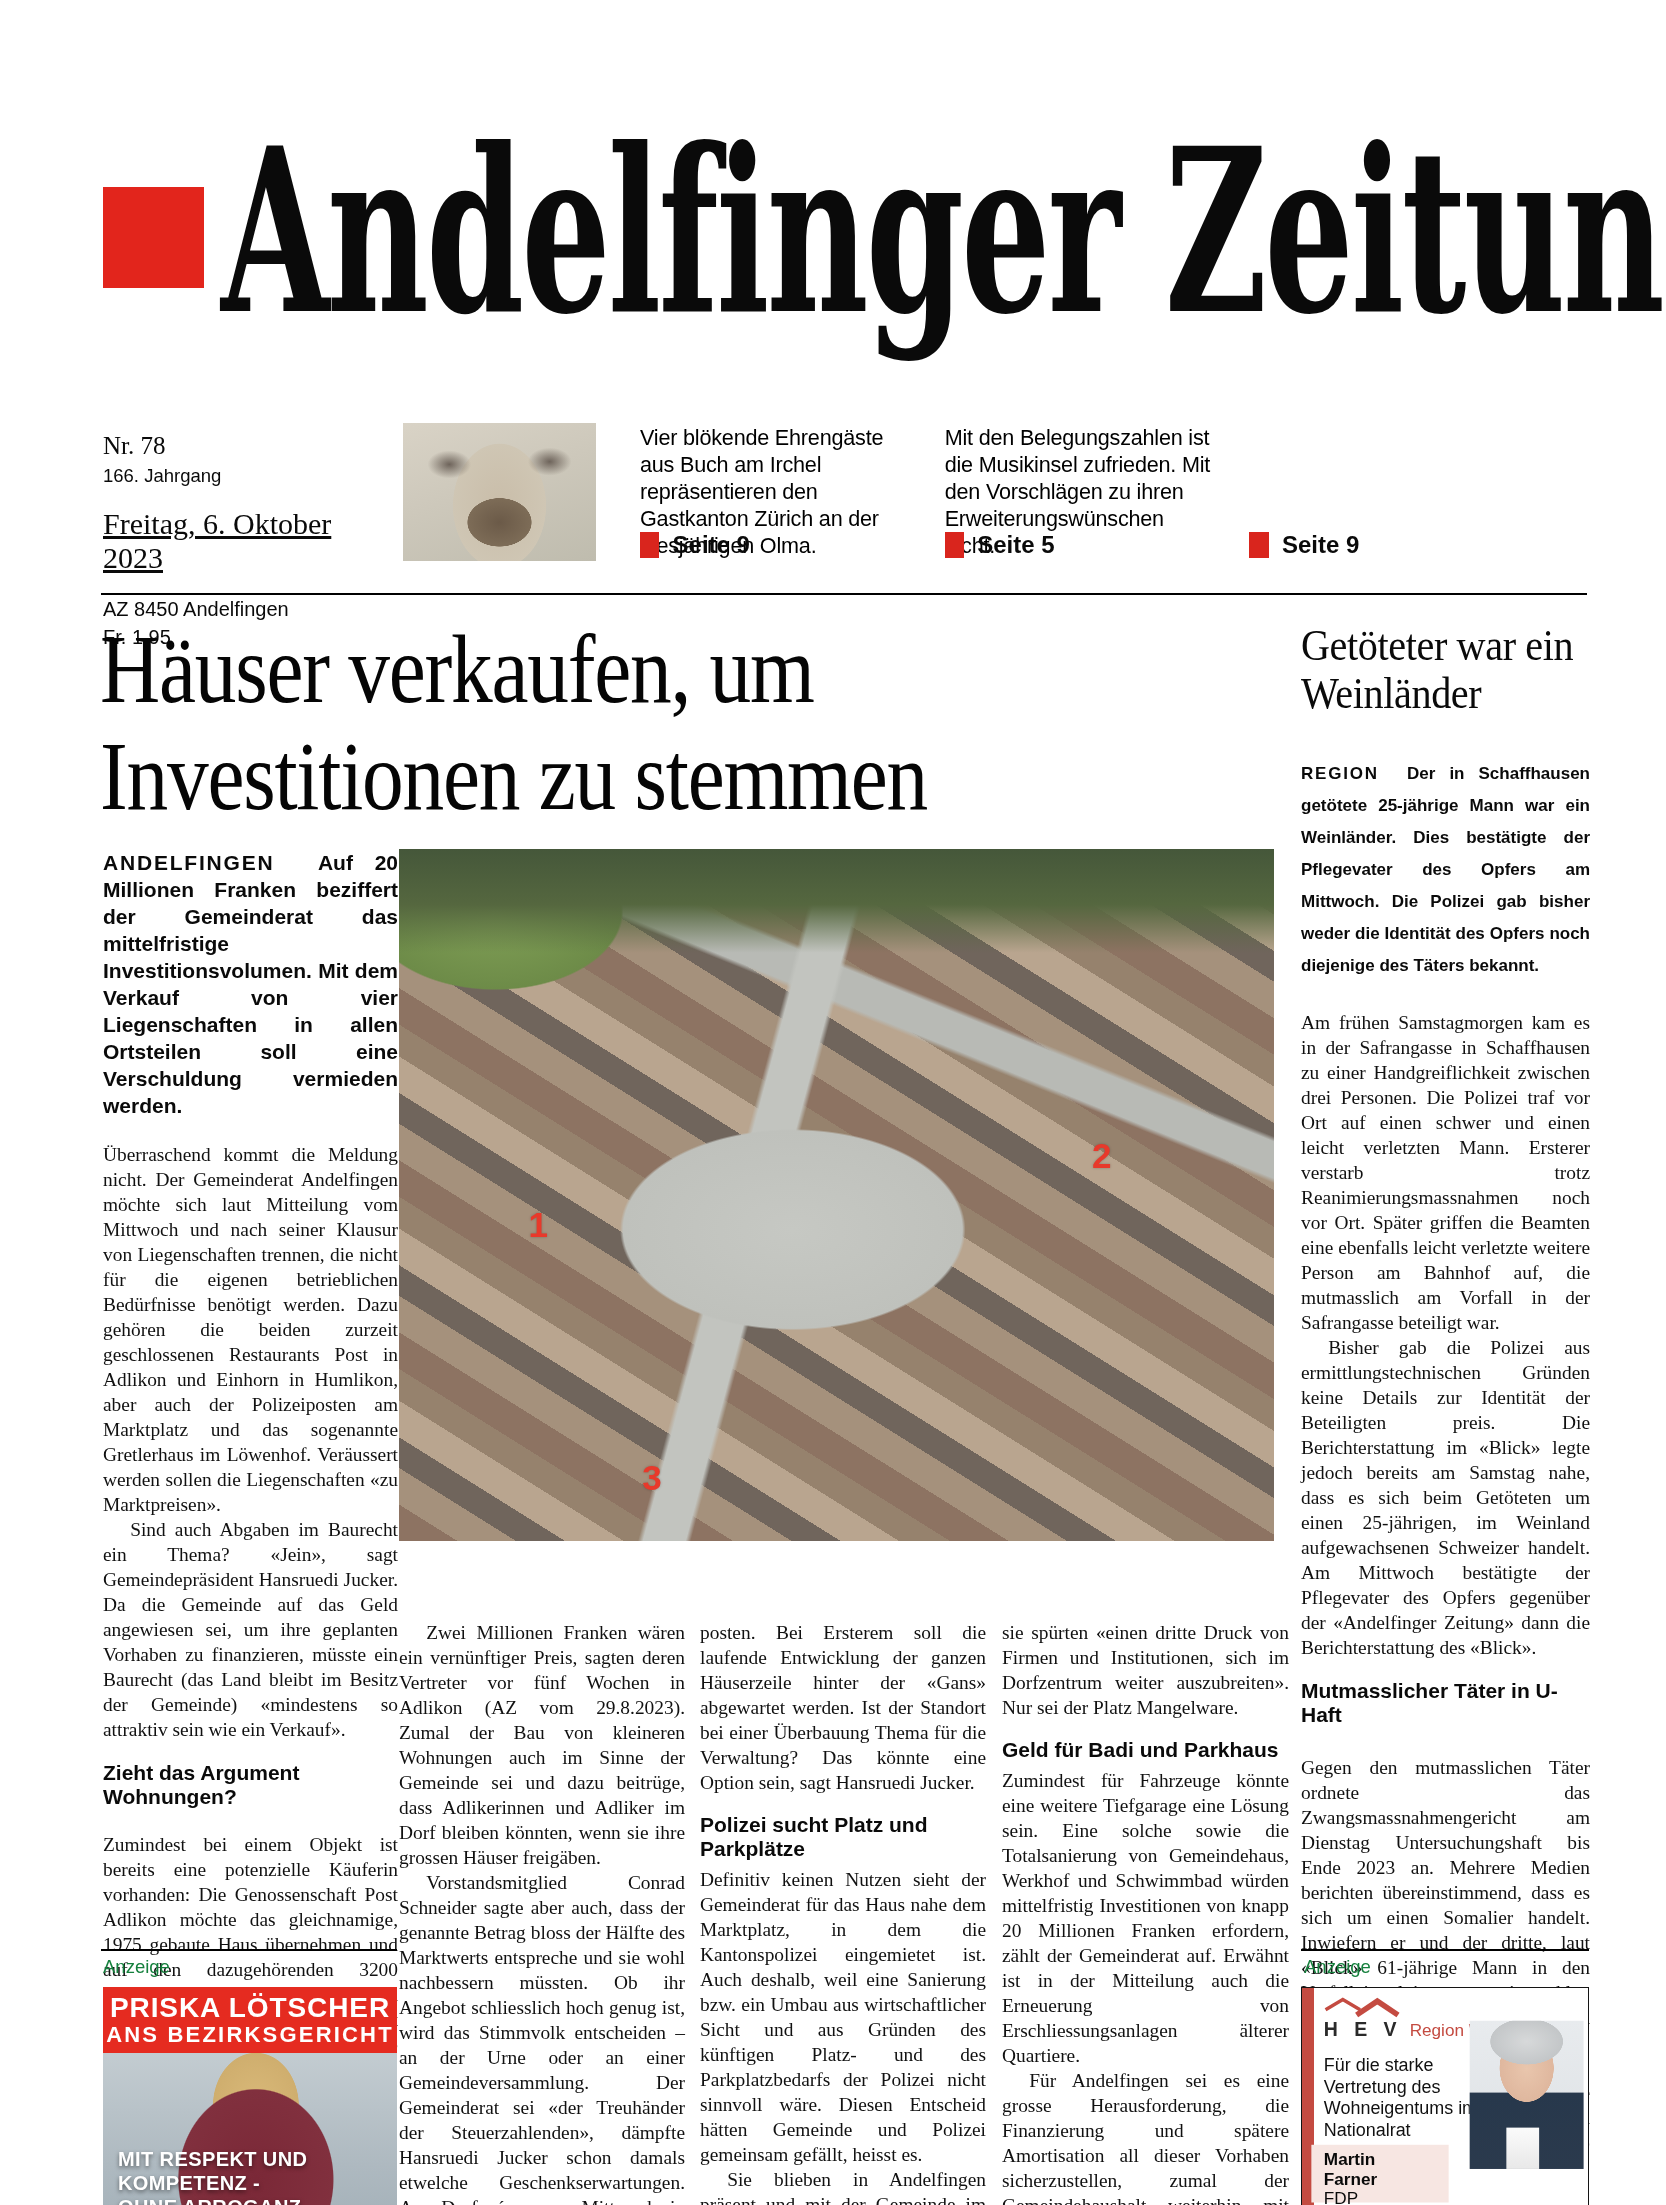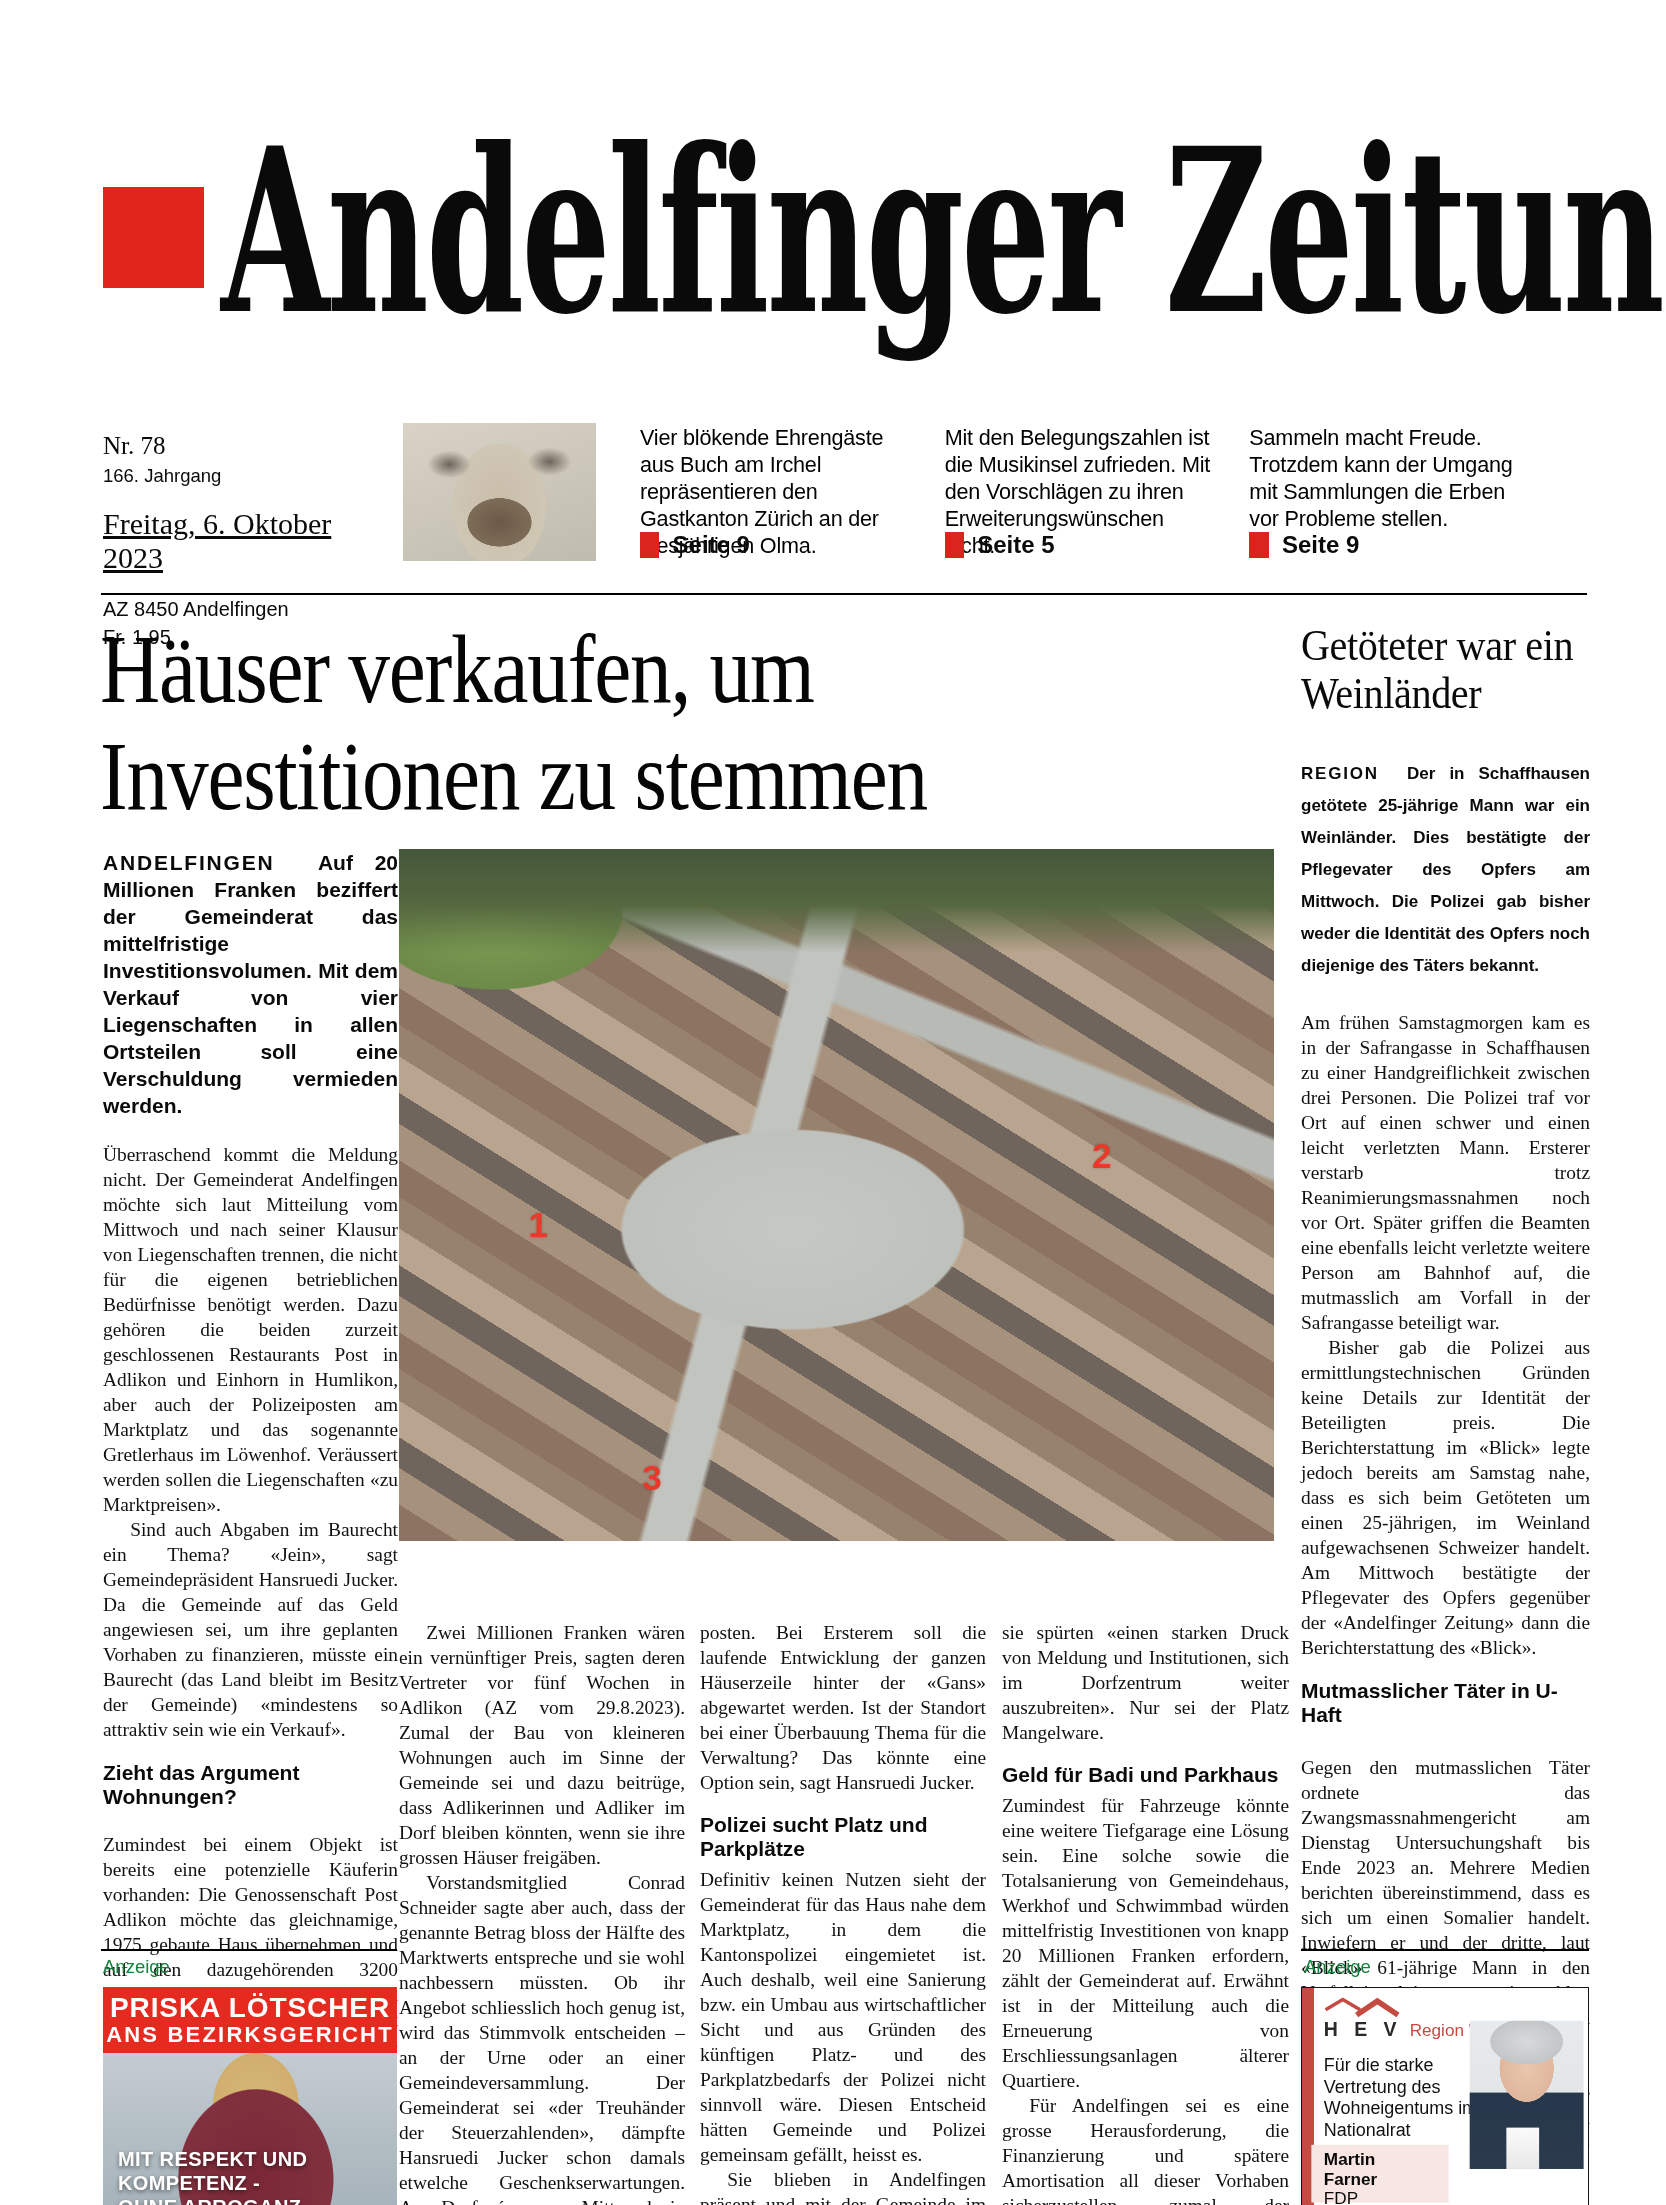--- a/index.html
+++ b/index.html
@@ -162,21 +162,20 @@
 
       <div class="teaser">
         <p class="teaser-text">Mit den Belegungszahlen ist die Musikinsel zufrieden. Mit den Vorschlägen zu ihren Erweiterungswünschen nicht.</p>
         <div class="seite">
           <span class="sq"></span>
           <span class="seite-label">Seite 5</span>
         </div>
       </div>
 
       <div class="teaser">
-        <p class="teaser-text">Sammeln macht Freude. Trotzdem kann der Umgang mit Sammlungen die Erben vor Probleme stellen.</p>
         <div class="seite">
           <span class="sq"></span>
           <span class="seite-label">Seite 9</span>
         </div>
       </div>
     </div>
 
   <div class="abs rule rule-top"></div>
 
   <h2 class="abs headline">Häuser verkaufen, um Investitionen zu stemmen</h2>
@@ -218,21 +217,21 @@
     <div class="artbody">
 
     <p>Definitiv keinen Nutzen sieht der Gemeinderat für das Haus nahe dem Marktplatz, in dem die Kantonspolizei eingemietet ist. Auch deshalb, weil eine Sanierung bzw. ein Umbau aus wirtschaftlicher Sicht und aus Gründen des künftigen Platz- und des Parkplatzbedarfs der Polizei nicht sinnvoll wäre. Diesen Entscheid hätten Gemeinde und Polizei gemeinsam gefällt, heisst es.</p>
         <p>Sie blieben in Andelfingen präsent und mit der Gemeinde im Gespräch, sagt Kapo-Sprecher Alexander Renner auf Anfrage. Eine Käuferschaft übernimmt also auch einen Mieter. Zumindest vorläufig. Denn eine andere Lösung im Zentrum zu finden, wird schwierig. Im August-Info-Blatt der Gemeinde schrieb Hansruedi Jucker,</p>
       </div>
   </section>
 
   <section class="abs colC">
     <div class="artbody">
 
-    <p>sie spürten «einen starken Druck von Meldung und Institutionen, sich im Dorfzentrum weiter auszubreiten». Nur sei der Platz Mangelware.</p>
+    <p>sie spürten «einen dritte Druck von Firmen und Institutionen, sich im Dorfzentrum weiter auszubreiten». Nur sei der Platz Mangelware.</p>
       </div>
     <h4 class="subhead">Geld für Badi und Parkhaus</h4>
     <div class="artbody">
 
     <p>Zumindest für Fahrzeuge könnte eine weitere Tiefgarage eine Lösung sein. Eine solche sowie die Totalsanierung von Gemeindehaus, Werkhof und Schwimmbad würden mittelfristig Investitionen von knapp 20 Millionen Franken erfordern, zählt der Gemeinderat auf. Erwähnt ist in der Mitteilung auch die Erneuerung von Erschliessungsanlagen älterer Quartiere.</p>
         <p>Für Andelfingen sei es eine grosse Herausforderung, die Finanzierung und spätere Amortisation all dieser Vorhaben sicherzustellen, zumal der Gemeindehaushalt weiterhin mit stark steigenden Sozial- und Gesundheitskosten konfrontiert sei, heisst es. Für Letztere seien es 2024 weitere 300 000 Franken mehr. Eine ungesunde Verschuldung könne nur durch die Veräusserung von Liegenschaften vermieden werden.</p>
       </div>
 
   </section>
 

